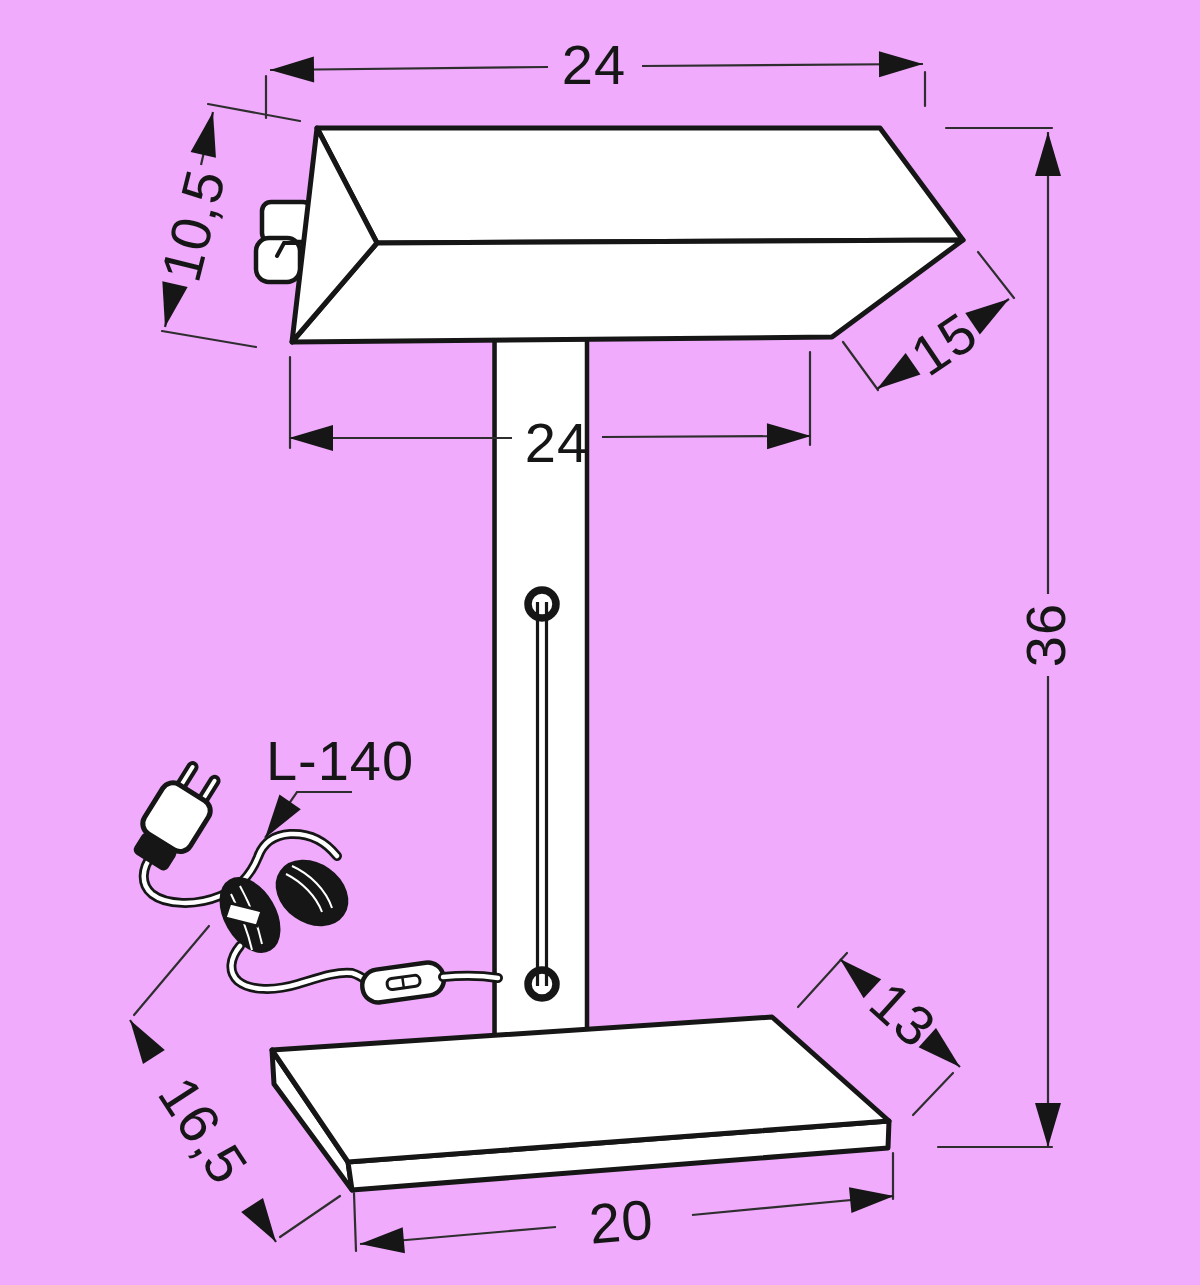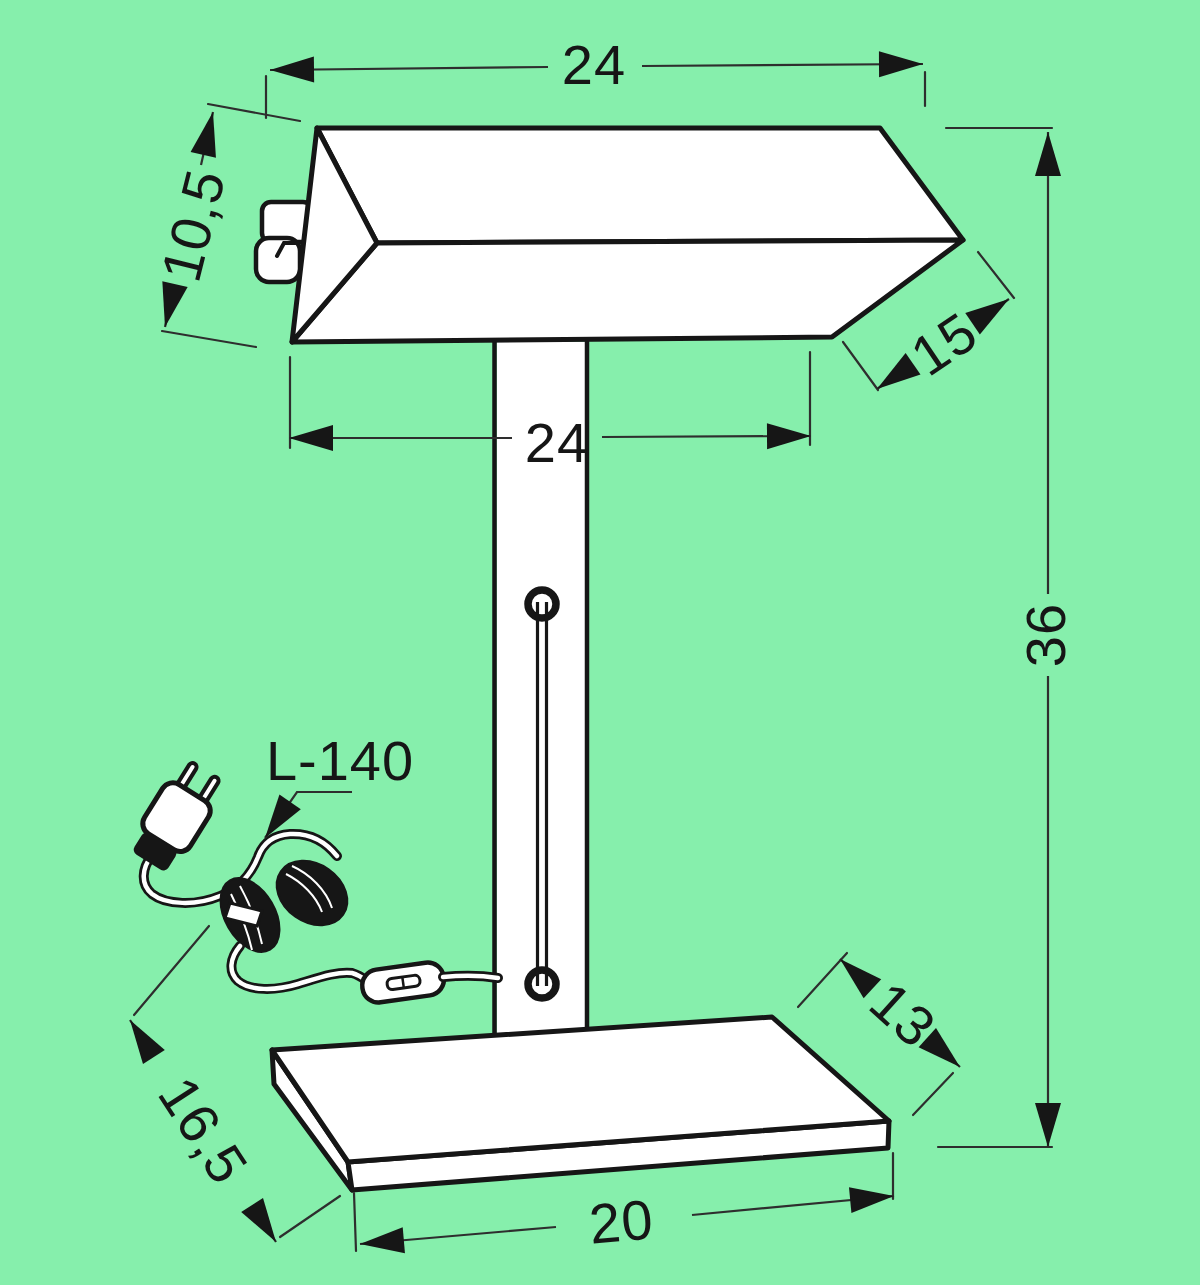--- a/index.html
+++ b/index.html
@@ -1,16 +1,16 @@
 <!DOCTYPE html>
 <html><head>
 <meta charset="utf-8">
 <style>
   html,body{margin:0;padding:0;background:#ffffff;}
-  .canvas{width:1200px;height:1285px;background:#86efac;position:relative;overflow:hidden;}
+  .canvas{width:1200px;height:1285px;background:#f0abfc;position:relative;overflow:hidden;}
   svg{display:block;}
   .dim-text{
     font-family:"Liberation Sans","DejaVu Sans",sans-serif;
     font-size:56px;
     fill:#161616;
     letter-spacing:1px;
   }
   .outline{fill:#ffffff;stroke:#161616;stroke-width:5;stroke-linejoin:round;stroke-linecap:round;}
   .thinline{stroke:#2e2e2e;stroke-width:2.2;fill:none;stroke-linecap:round;}
   .dimline{stroke:#2e2e2e;stroke-width:2.2;fill:none;}

